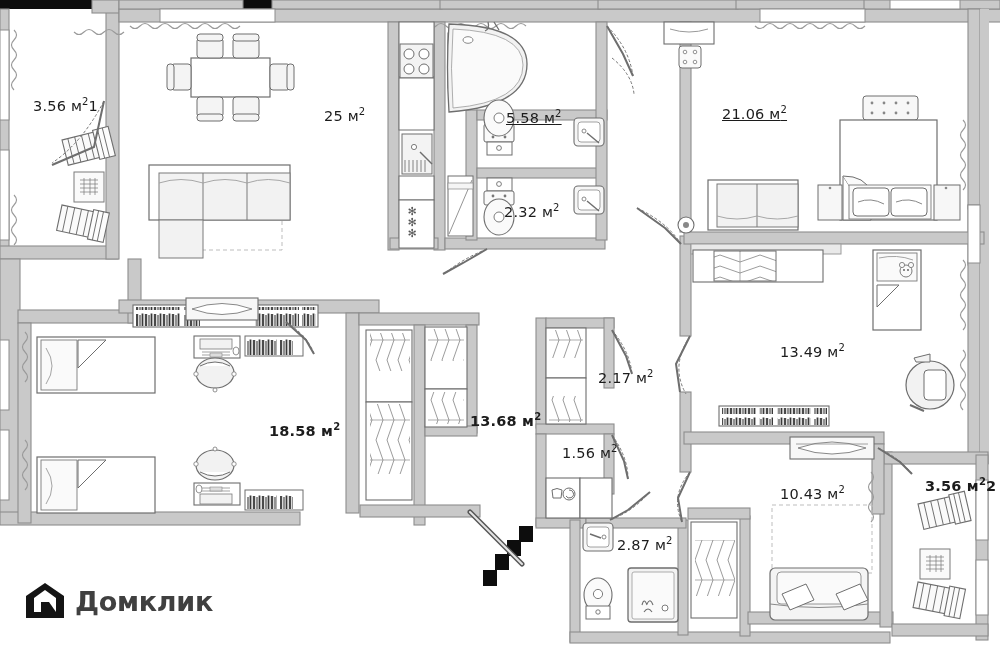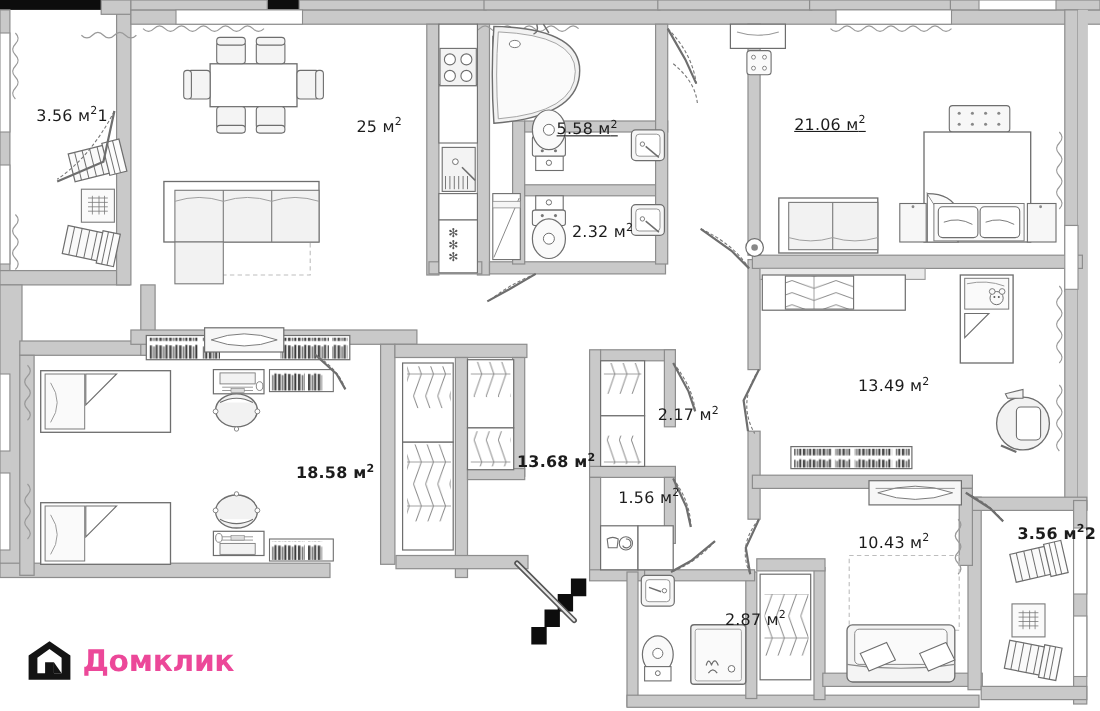--- a/index.html
+++ b/index.html
@@ -4,21 +4,21 @@
 <style>
   html,body{margin:0;padding:0;background:#ffffff;}
   body{width:1000px;height:646px;overflow:hidden;
        font-family:"DejaVu Sans","Liberation Sans",sans-serif;}
   #plan{position:relative;width:1000px;height:646px;background:#fff;}
   svg#floor{position:absolute;left:0;top:0;width:1000px;height:646px;display:block;}
   .arealbl{position:absolute;font-size:14.5px;color:#1c1c1c;white-space:nowrap;
            letter-spacing:.2px;}
   .arealbl sup{font-size:10px;vertical-align:super;}
   #logo{position:absolute;left:22px;top:580px;display:flex;align-items:center;gap:7px;}
-  #logo .logotext{font-size:27px;font-weight:bold;color:#ec4899;letter-spacing:-.3px;}
+  #logo .logotext{font-size:27px;font-weight:bold;color:#404040;letter-spacing:-.3px;}
 </style>
 </head>
 <body>
 
 <div id="plan">
 
   <svg id="floor" viewBox="0 0 1000 646">
     <defs>
       <g id="foldchair">
         <rect x="0" y="0" width="44" height="26" fill="#fafafa" stroke="#6e6e6e" stroke-width="1.1"></rect>
@@ -549,35 +549,35 @@
       <path d="M470 512 l52 52" stroke="#e4e4e4" stroke-width="2" stroke-linecap="round"></path>
     </g>
   </svg>
 
   <div class="arealbl" style="left:33px;top:96px;">3.56 м<sup>2</sup>1</div>
 
   <div class="arealbl" style="left:324px;top:106px;">25 м<sup>2</sup></div>
 
   <div class="arealbl" style="left:506px;top:108px;text-decoration:underline;">5.58 м<sup>2</sup></div>
 
-  <div class="arealbl" style="left:520px;top:202px;">2.32 м<sup>2</sup></div>
+  <div class="arealbl" style="left:504px;top:202px;">2.32 м<sup>2</sup></div>
 
   <div class="arealbl" style="left:722px;top:104px;text-decoration:underline;">21.06 м<sup>2</sup></div>
 
   <div class="arealbl" style="left:780px;top:342px;">13.49 м<sup>2</sup></div>
 
   <div class="arealbl" style="left:269px;top:421px;font-weight:bold;">18.58 м<sup>2</sup></div>
 
   <div class="arealbl" style="left:470px;top:411px;font-weight:bold;">13.68 м<sup>2</sup></div>
 
   <div class="arealbl" style="left:598px;top:368px;">2.17 м<sup>2</sup></div>
 
   <div class="arealbl" style="left:562px;top:443px;">1.56 м<sup>2</sup></div>
 
-  <div class="arealbl" style="left:617px;top:554px;margin-left:42px;">2.87 м<sup>2</sup></div>
+  <div class="arealbl" style="left:617px;top:535px;">2.87 м<sup>2</sup></div>
 
   <div class="arealbl" style="left:780px;top:484px;">10.43 м<sup>2</sup></div>
 
   <div class="arealbl" style="left:925px;top:476px;font-weight:bold;">3.56 м<sup>2</sup>2</div>
 
   <div id="logo">
     <svg width="46" height="42" viewBox="0 0 46 42">
       <path d="M4 16 L23 3 L42 16 L42 38 L4 38 Z" fill="#141414"></path>
       <path d="M23 10 L34 18 L34 32 L27 32 L27 22 L19 22 L19 32 L12 32 L12 18 Z" fill="#ffffff"></path>
       <path d="M27 22 L34 32 L27 32 Z" fill="#141414"></path>

